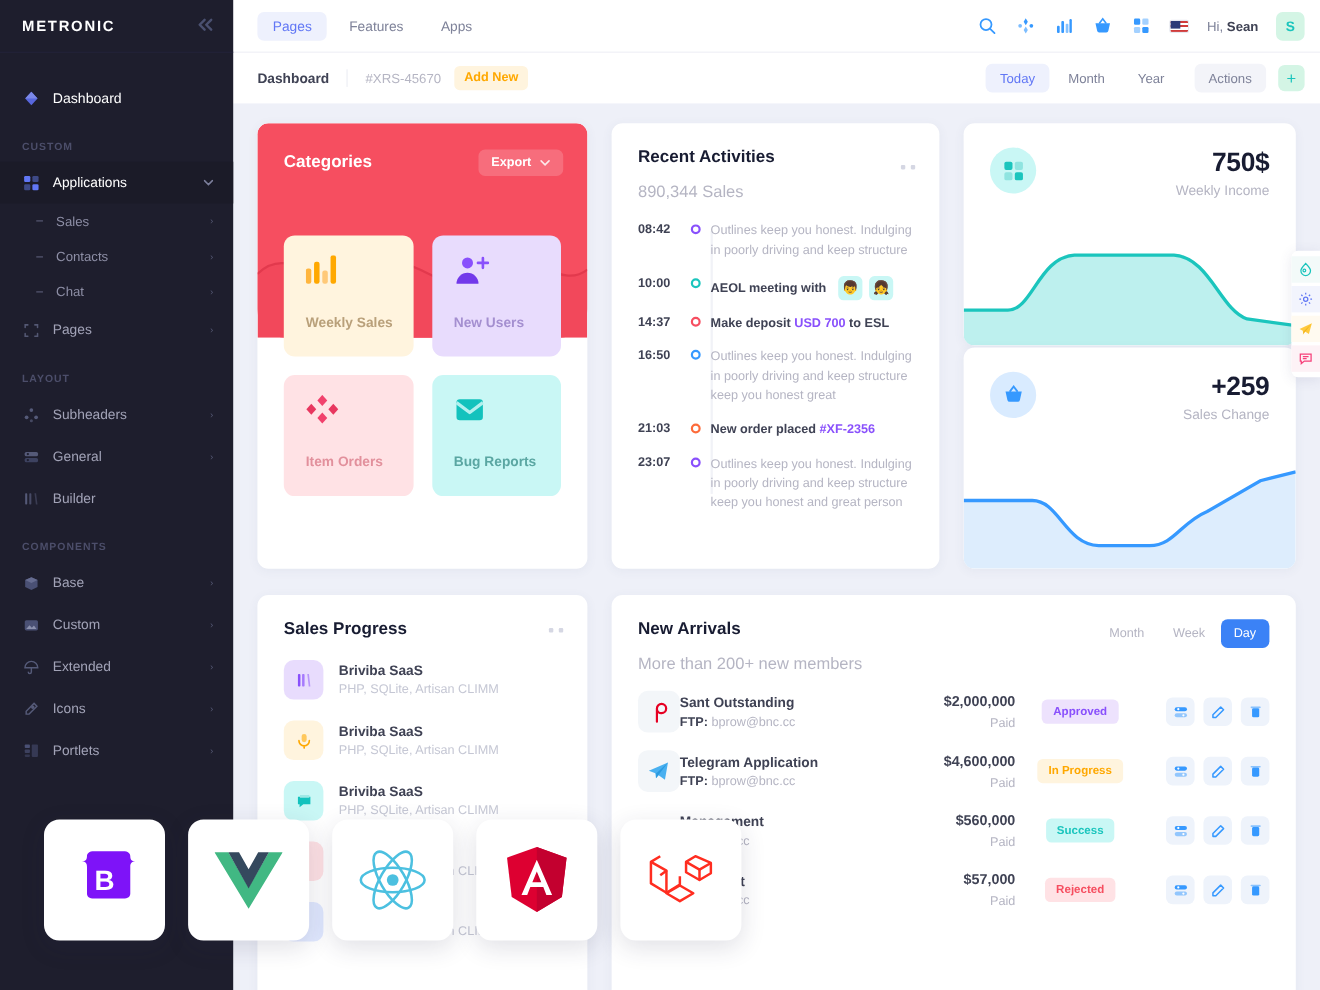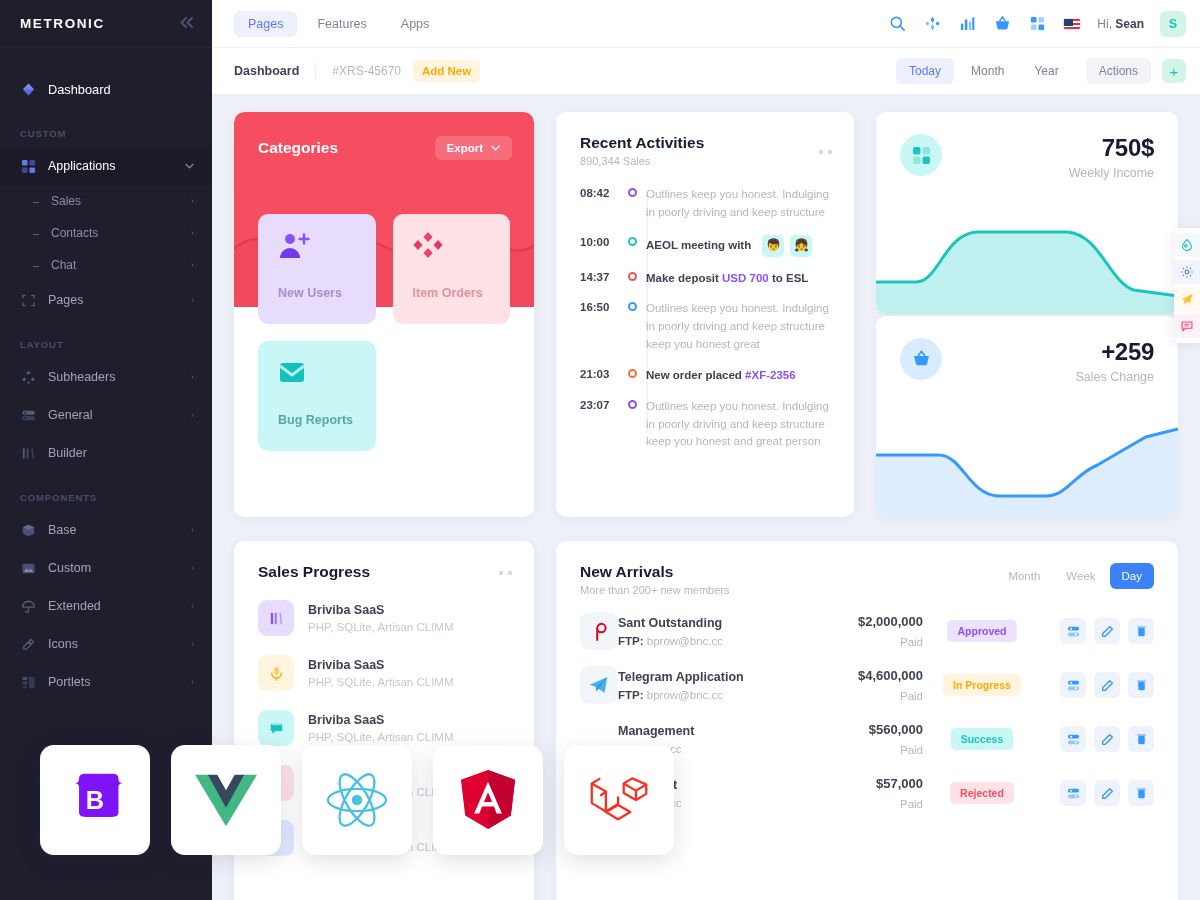--- a/index.html
+++ b/index.html
@@ -124,21 +124,21 @@
     display:grid; grid-template-columns:1fr 1fr; gap:17px;
   }
   .tile {
     height:110px; border-radius:10px; padding:18px 0 0 20px; position:relative;
   }
   .tile-label { position:absolute; bottom:24px; left:20px; font-size:12.5px; font-weight:600; }
 
   
   .act-card { width:298px; flex:0 0 298px; padding:22px 24px 0 24px; position:relative; }
   .ttl { font-size:15.5px; font-weight:700; color:#181c32; }
-  .sub { font-size:11px; color:#b5b5c3; margin-top:3px; }
+  .sub { font-size:15px; color:#b5b5c3; margin-top:14px; }
   .dots { position:absolute; right:22px; top:38px; display:flex; gap:5px; }
   .dots i { width:4px; height:4px; border-radius:1px; background:#d5d7e3; display:block; }
   .tl { margin-top:19px; position:relative; }
   .tl-line { position:absolute; left:66px; top:8px; bottom:18px; width:1.5px; background:#f1f2f7; }
   .tl-item { display:flex; gap:0; position:relative; margin-bottom:13px; }
   .tl-time { width:38px; flex:0 0 38px; font-size:11.5px; font-weight:700; color:#3f4254; padding-top:1px; }
   .tl-dot-w { width:28px; flex:0 0 28px; display:flex; justify-content:center; padding-top:2px; }
   .tl-dot { width:9px; height:9px; border-radius:50%; border:2px solid; background:#fff; z-index:2; }
   .tl-txt { flex:1; font-size:11.5px; line-height:1.55; color:#b5b5c3; }
   .tl-txt.bold { color:#3f4254; font-weight:600; }
@@ -452,20 +452,31 @@
             <span class="export-btn">
               <span>Export</span>
               <span class="cv">
                 <svg width="9" height="6" viewBox="0 0 10 6">
                     <path d="M1 1l4 4 4-4" stroke="#fff" stroke-width="1.6" fill="none" stroke-linecap="round"></path>
                   </svg>
               </span>
             </span>
           </div>
           <div class="tiles">
+            <div class="tile" style="background:#fff4de">
+              <span>
+                <svg width="30" height="28" viewBox="0 0 30 28">
+                    <rect x="0" y="12" width="5" height="14" rx="2" fill="#ffb53d"></rect>
+                    <rect x="7.5" y="6" width="5" height="20" rx="2" fill="#ffa800"></rect>
+                    <rect x="15" y="14" width="5" height="12" rx="2" fill="#ffc978"></rect>
+                    <rect x="22.5" y="0" width="5" height="26" rx="2" fill="#ffa800"></rect>
+                  </svg>
+              </span>
+              <span class="tile-label" style="color:#b9a07a">Weekly Sales</span>
+            </div>
             <div class="tile" style="background:#e8dcfd">
               <span>
                 <svg width="32" height="28" viewBox="0 0 32 28">
                     <circle cx="12" cy="7" r="5" fill="#8950fc"></circle>
                     <path d="M2 26a10 10 0 0 1 20 0z" fill="#7239ea"></path>
                     <path d="M26 2.5v9M21.5 7h9" stroke="#8950fc" stroke-width="2.4" stroke-linecap="round"></path>
                   </svg>
               </span>
               <span class="tile-label" style="color:#a48fd0">New Users</span>
             </div>

